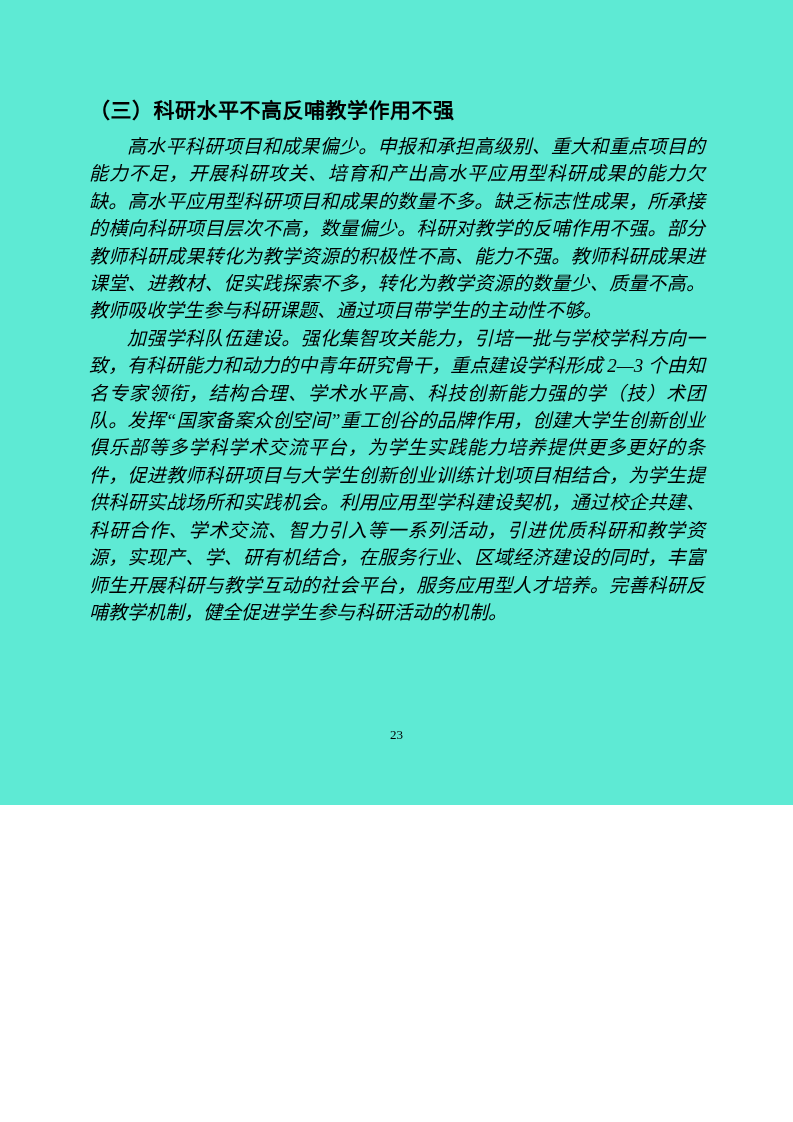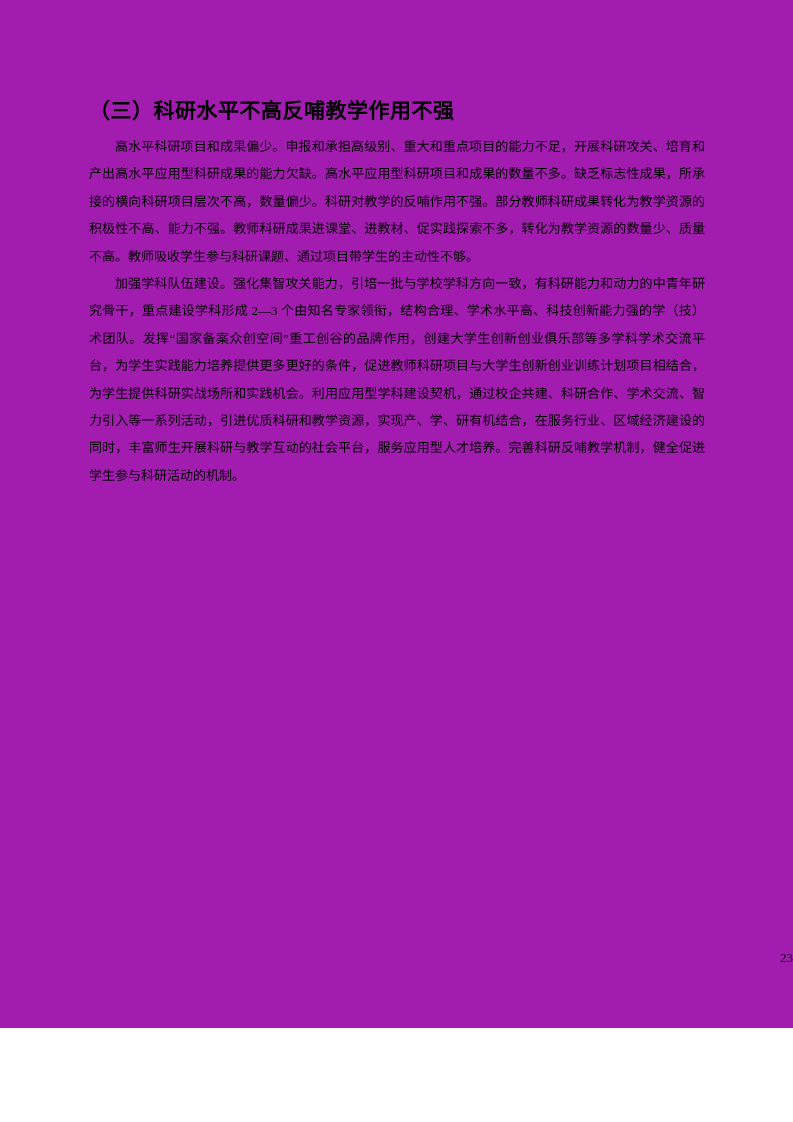--- a/index.html
+++ b/index.html
@@ -3,23 +3,23 @@
 <meta charset="utf-8">
 <style>
   html, body {
     margin: 0;
     padding: 0;
     background: #ffffff;
   }
   .page {
     position: relative;
     width: 793px;
-    height: 1028px;
+    height: 805px;
     margin: 0 auto;
-    background: #a21caf;
+    background: #5eead4;
     overflow: hidden;
     color: #000000;
   }
   .content {
     position: absolute;
     top: 96px;
     left: 89px;
     right: 88px;
   }
   .heading {
@@ -32,33 +32,34 @@
   }
   .subheading {
     font-family: "Liberation Sans", "DejaVu Sans", sans-serif;
     font-weight: bold;
     font-size: 17px;
     line-height: 27px;
     margin: 0;
   }
   .body-paragraph {
     font-family: "Liberation Serif", "DejaVu Serif", serif;
-    font-size: 13px;
+    font-size: 19px;
     line-height: 27.4px;
     margin: 0;
     text-align: justify;
     text-justify: inter-ideograph;
     text-indent: 2em;
+    font-style: italic;
   }
   .page-number {
     position: absolute;
     bottom: 62px;
     left: 0;
     width: 100%;
-    text-align: right;
+    text-align: center;
     font-family: "Liberation Serif", "DejaVu Serif", serif;
     font-size: 13px;
     color: #000000;
   }
 </style>
 </head>
 <body>
 
 <div class="page">
   <div class="content">

